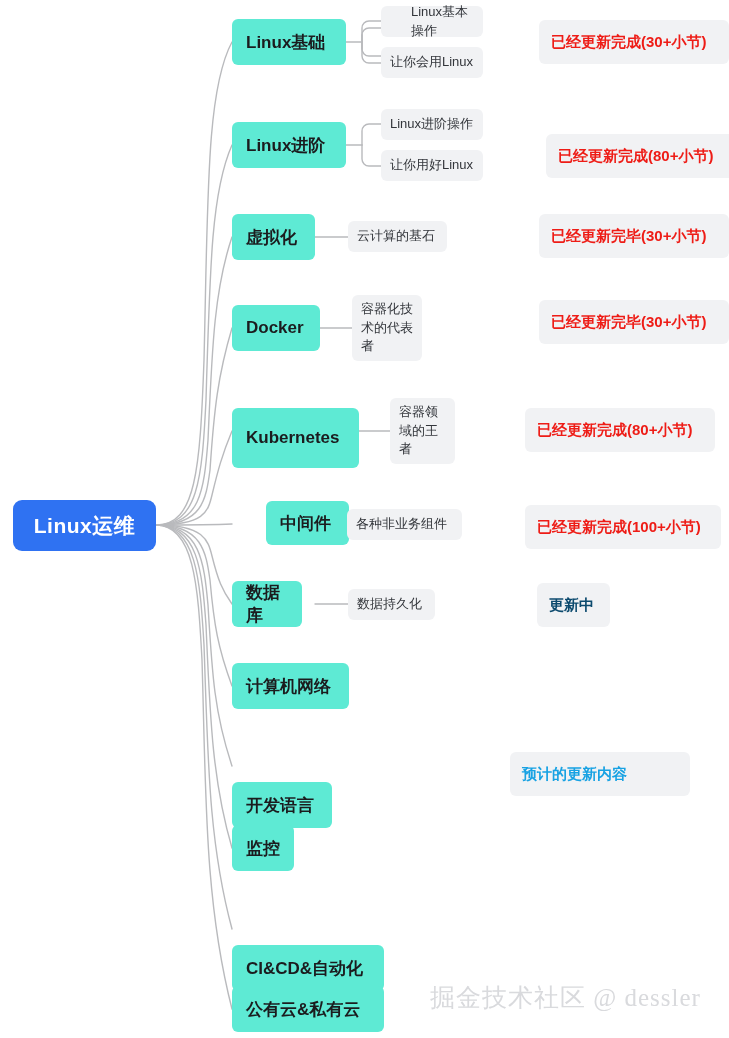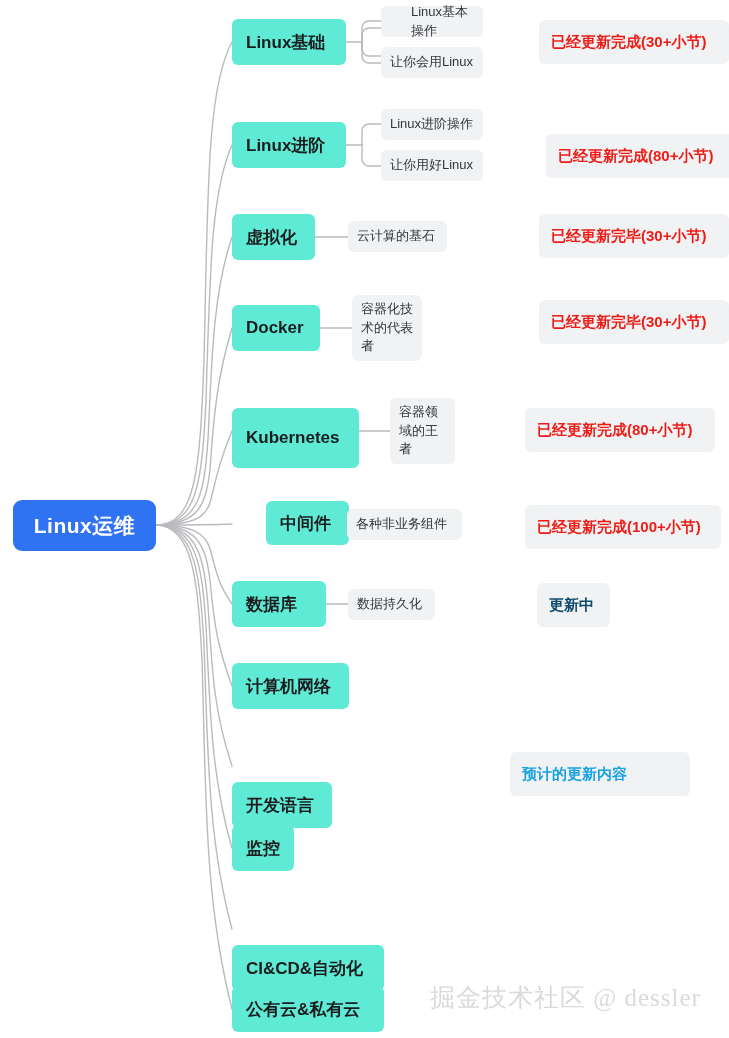--- a/index.html
+++ b/index.html
@@ -138,21 +138,21 @@
   </div>
   <div class="node topic" style="left:232px; top:305px; width:88px; height:46px;">
     <span>Docker</span>
   </div>
   <div class="node topic" style="left:232px; top:408px; width:127px; height:60px;">
     <span>Kubernetes</span>
   </div>
   <div class="node topic" style="left:250px; top:501px; width:83px; height:44px;margin-left:16px;">
     <span>中间件</span>
   </div>
-  <div class="node topic" style="left:232px; top:581px; width:94px; height:46px;">
+  <div class="node topic" style="left:232px; top:581px; width:70px; height:46px;">
     <span>数据库</span>
   </div>
   <div class="node topic" style="left:232px; top:663px; width:117px; height:46px;">
     <span>计算机网络</span>
   </div>
   <div class="node topic" style="left:232px; top:782px; width:100px; height:46px;">
     <span>开发语言</span>
   </div>
   <div class="node topic" style="left:232px; top:825px; width:62px; height:46px;">
     <span>监控</span>

